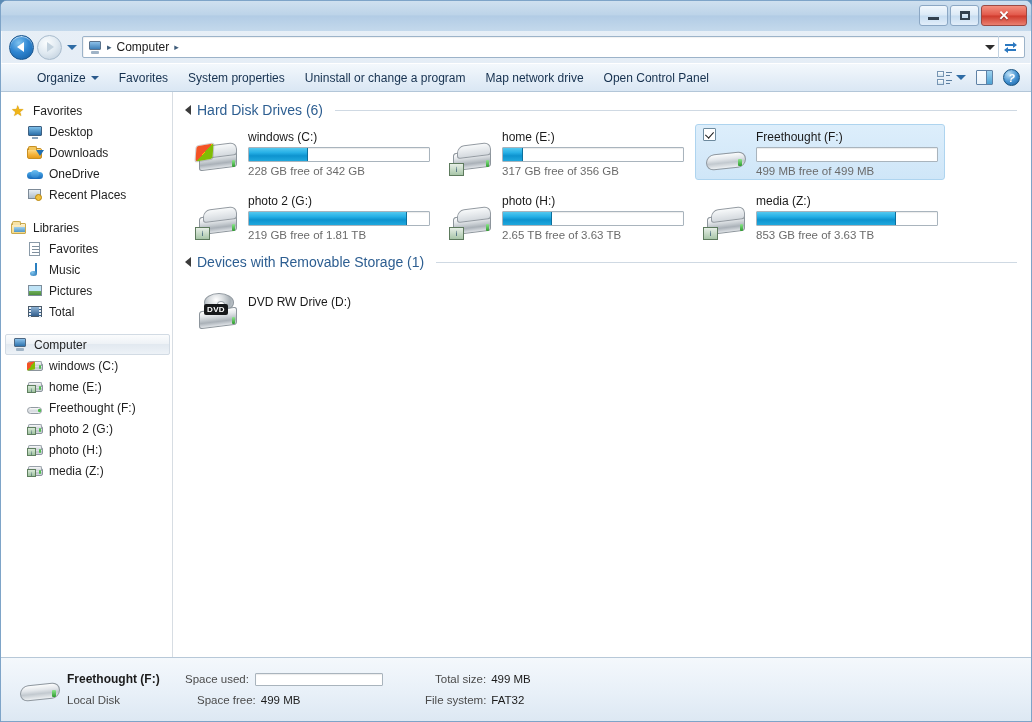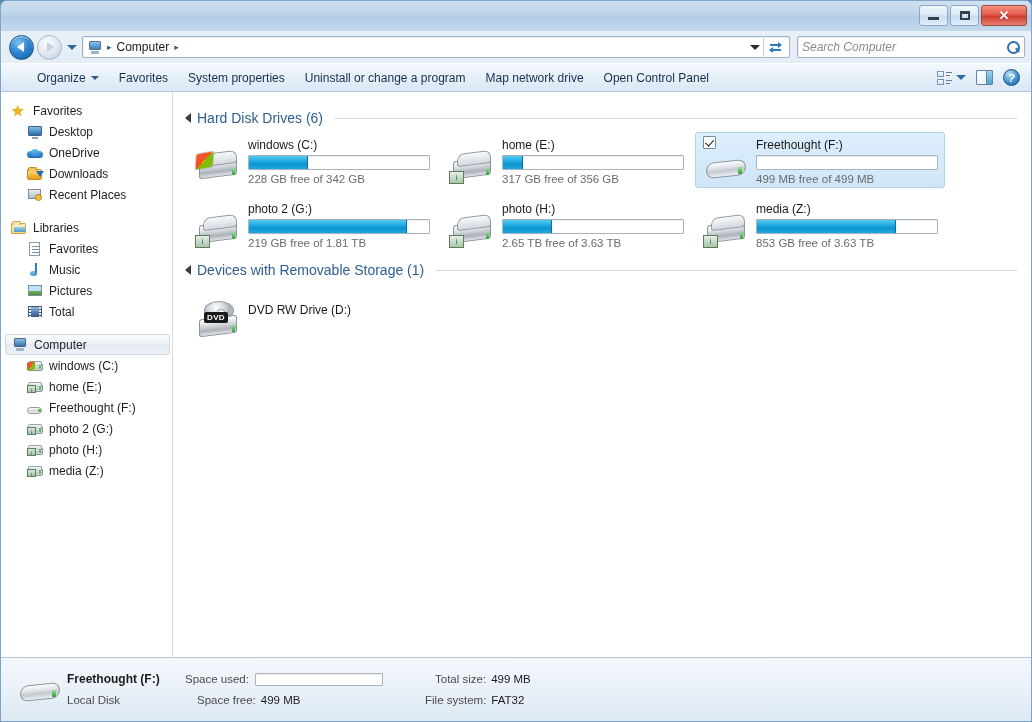--- a/index.html
+++ b/index.html
@@ -213,21 +213,21 @@
                        background:linear-gradient(to bottom,#d8e8d8,#9fc39f);border:1px solid #5f7f5f;
                        font-size:5px;color:#1b3a5c;text-align:center;line-height:8px; }
   .ic-drv.win .flag { position:absolute;left:0;top:1px;width:8px;height:8px;
       background:linear-gradient(135deg,#f35325 0 50%,#81bc06 50% 100%);
       transform: skewY(-8deg); border-radius:1px; }
   .ic-drv.usb .cyl { position:absolute;left:0;top:4px;width:15px;height:7px;border-radius:4px;
                      background:linear-gradient(to bottom,#fbfbfb,#d2d7dc 60%,#eef1f3);border:1px solid #929aa2; }
   .ic-drv.usb .led2 { position:absolute;right:2px;top:6px;width:3px;height:3px;background:#4fbf4f;border-radius:1px; }
 
   
-  .content { flex: 1 1 auto; background: #fff; overflow: hidden; padding: 16px 0 0 10px; position: relative; }
+  .content { flex: 1 1 auto; background: #fff; overflow: hidden; padding: 8px 0 0 10px; position: relative; }
   .group-head { display: flex; align-items: center; gap: 6px; margin: 2px 0 6px 0; padding-right: 14px; }
   .group-tri { width:0;height:0;border-top:5px solid transparent;border-bottom:5px solid transparent;
                border-right:6px solid #3c3c3c; cursor:pointer; margin-left: 2px; }
   .group-title { font-size: 14px; color: #2d5e91; white-space: nowrap; }
   .group-line { flex: 1 1 auto; height: 1px; background: #cfd9e3; margin-left: 6px; }
   .tiles { display: flex; flex-wrap: wrap; }
   .tile {
     width: 250px; height: 56px; display: flex; align-items: flex-start;
     padding: 4px 6px 4px 6px; margin: 0 0 8px 4px; position: relative; cursor: pointer;
     border: 1px solid transparent; border-radius: 3px;
@@ -372,24 +372,20 @@
       <span class="crumb-drop">
         <span class="tri-down"></span>
       </span>
       <span class="refreshbtn">
         <svg width="15" height="13" viewBox="0 0 15 13">
           <path d="M2 3 L10 3 L10 1 L14 4 L10 7 L10 5 L2 5 Z" fill="#2b78c0"></path>
           <path d="M13 10 L5 10 L5 12 L1 9 L5 6 L5 8 L13 8 Z" fill="#2b78c0"></path>
         </svg>
       </span>
     </div>
-    <div class="searchbox">
-      <input type="text" placeholder="Search Computer" style="">
-      <span class="mag"></span>
-    </div>
   </div>
 
   <div class="toolbar">
     <div class="tbitem">
       <span>Organize</span>
       <span class="tri-down"></span>
     </div>
     <div class="tbitem">Favorites</div>
     <div class="tbitem">System properties</div>
     <div class="tbitem">Uninstall or change a program</div>
@@ -428,30 +424,30 @@
       </div>
       <div class="nav-row indent">
         <span class="ico ic-desktop">
             <span class="m"></span>
             <span class="b"></span>
           </span>
         <span>Desktop</span>
       </div>
       <div class="nav-row indent">
         <span class="ico">
-            <span class="ic-cloud"></span>
-          </span>
-        <span>OneDrive</span>
-      </div>
-      <div class="nav-row indent">
-        <span class="ico">
             <span class="ic-folder"></span>
             <span class="ic-dl-arrow"></span>
           </span>
         <span>Downloads</span>
+      </div>
+      <div class="nav-row indent">
+        <span class="ico">
+            <span class="ic-cloud"></span>
+          </span>
+        <span>OneDrive</span>
       </div>
       <div class="nav-row indent">
         <span class="ico ic-recent">
             <span class="m"></span>
             <span class="c"></span>
           </span>
         <span>Recent Places</span>
       </div>
 
       <div class="nav-gap"></div>

